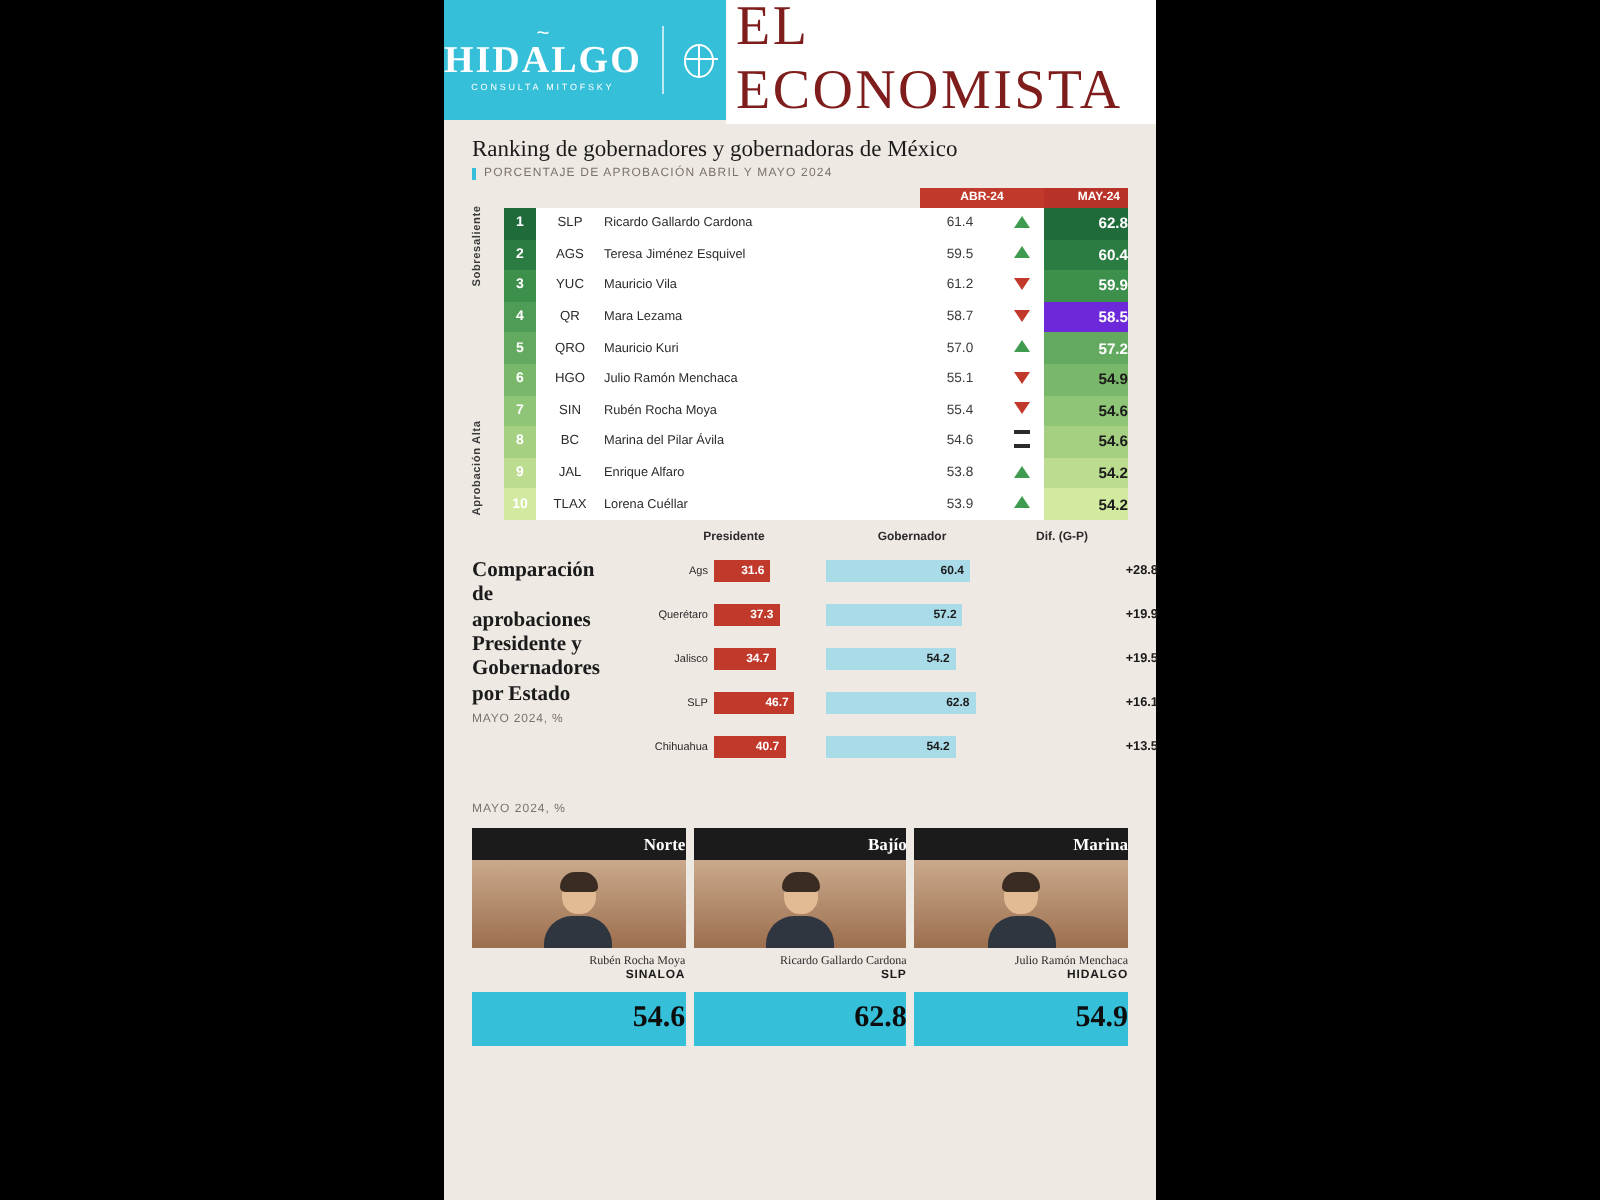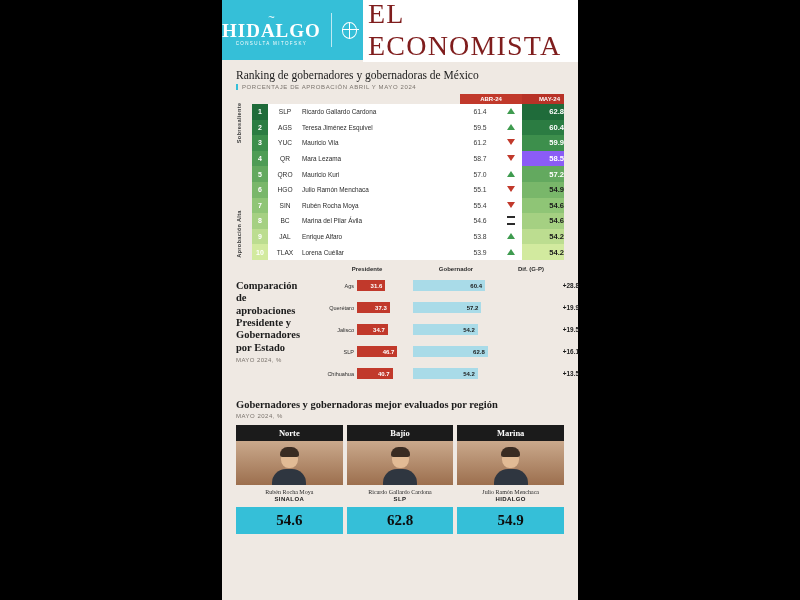--- a/index.html
+++ b/index.html
@@ -63,21 +63,21 @@
   .bar{height:11px;display:flex;align-items:center;font-size:6px;font-weight:bold;}
   .bar-pres{background:#c1392b;color:#fff;justify-content:flex-end;padding-right:3px;}
   .bar-gob{background:#a9dbe8;color:#1b1b1b;justify-content:flex-end;padding-right:3px;}
   .cr-dif{width:44px;text-align:right;font-size:6.4px;font-weight:bold;color:#1b1b1b;}
 
   
   .reg-title{padding:8px 14px 2px 14px;}
   .reg-title h3{margin:0;font-family:"Liberation Serif",serif;font-size:10.5px;color:#1b1b1b;font-weight:bold;}
   .reg-title .sub{font-size:6px;color:#7a736c;margin-top:3px;letter-spacing:.5px;}
   .regions{display:flex;gap:4px;padding:4px 14px 10px 14px;}
-  .reg{flex:1;text-align:center;}
+  .reg{flex:1;text-align:right;}
   .reg-head{background:#1b1b1b;color:#fff;font-family:"Liberation Serif",serif;font-size:8.5px;font-weight:bold;padding:3px 0;}
   .photo{height:44px;background:#b98f6d;position:relative;overflow:hidden;}
   .photo .bgtop{position:absolute;inset:0;background:linear-gradient(#caa98c,#9c6f4e);}
   .photo .head{position:absolute;left:50%;top:8px;width:17px;height:19px;margin-left:-8.5px;border-radius:50% 50% 45% 45%;background:#e2bb95;}
   .photo .hair{position:absolute;left:50%;top:6px;width:19px;height:10px;margin-left:-9.5px;border-radius:9px 9px 3px 3px;background:#3a2c22;}
   .photo .body{position:absolute;left:50%;bottom:0;width:34px;height:16px;margin-left:-17px;border-radius:14px 14px 0 0;background:#2f3640;}
   .reg-name{font-size:6px;color:#2b2b2b;margin-top:4px;font-family:"Liberation Serif",serif;}
   .reg-state{font-size:6px;font-weight:bold;color:#1b1b1b;letter-spacing:.4px;margin-top:1px;}
   .reg-score{margin-top:5px;background:#35bfd8;color:#0d0d0d;font-family:"Liberation Serif",serif;font-size:15px;font-weight:bold;padding:5px 0;}
 </style>
@@ -142,21 +142,21 @@
               <td class="abr">61.2</td>
               <td class="arrow"><span class="arr down"></span></td>
               <td class="may" style="background:#3d8f4c;color:#fff">59.9</td>
             </tr>
             <tr>
               <td class="num" style="background:#4e9c55">4</td>
               <td class="state">QR</td>
               <td class="name">Mara Lezama</td>
               <td class="abr">58.7</td>
               <td class="arrow"><span class="arr down"></span></td>
-              <td class="may" style="background:#8b5cf6;color:#fff">58.5</td>
+              <td class="may" style="background:#6d28d9;color:#fff">58.5</td>
             </tr>
             <tr>
               <td class="num" style="background:#63a95f">5</td>
               <td class="state">QRO</td>
               <td class="name">Mauricio Kuri</td>
               <td class="abr">57.0</td>
               <td class="arrow"><span class="arr up"></span></td>
               <td class="may" style="background:#63a95f;color:#fff">57.2</td>
             </tr>
             <tr>
@@ -263,21 +263,20 @@
               <div class="cr-gob">
                 <div class="bar bar-gob" style="width:61.9px">54.2</div>
               </div>
               <div class="cr-dif">+13.5</div>
             </div>
           </div>
       </div>
     </div>
 
     <div class="reg-title">
-      <h3>Gobernadores y gobernadoras mejor evaluados por región</h3>
       <div class="sub">MAYO 2024, %</div>
     </div>
     <div class="regions" id="regions-body">
         <div class="reg">
           <div class="reg-head">Norte</div>
           <div class="photo">
             <div class="bgtop"></div>
             <div class="head"></div>
             <div class="hair"></div>
             <div class="body"></div>

